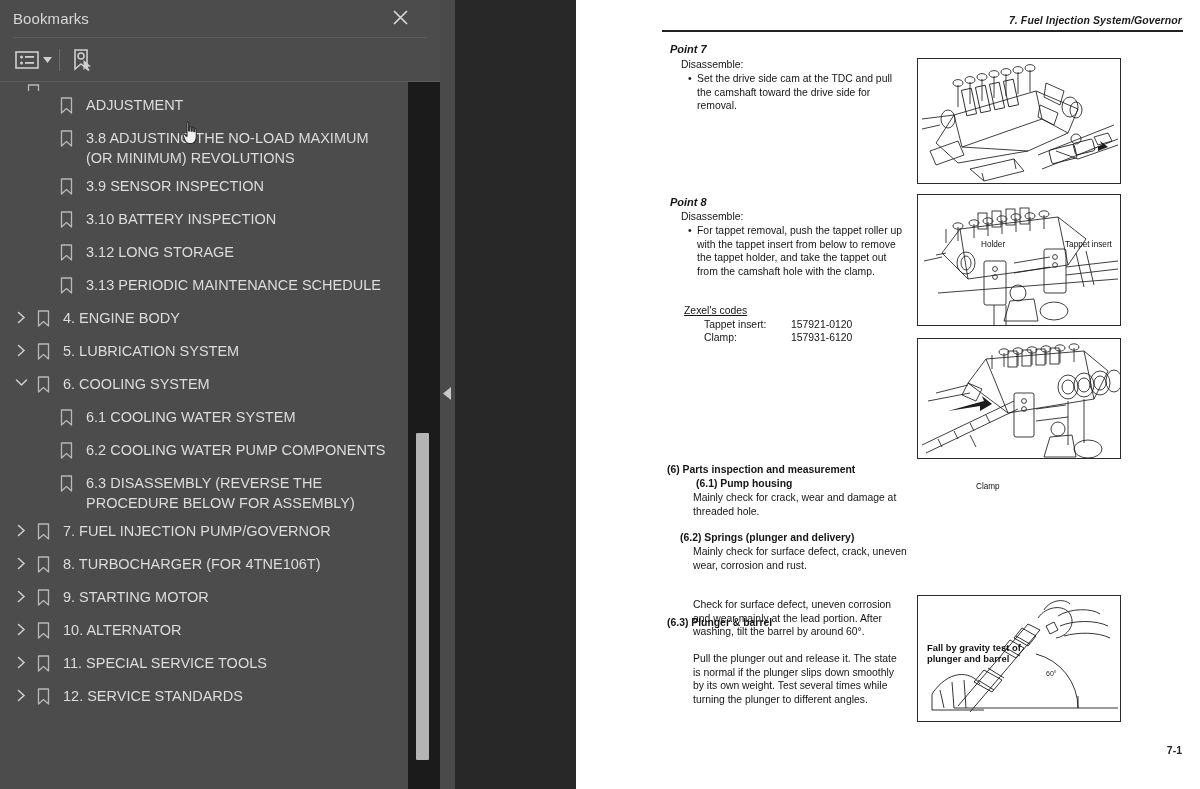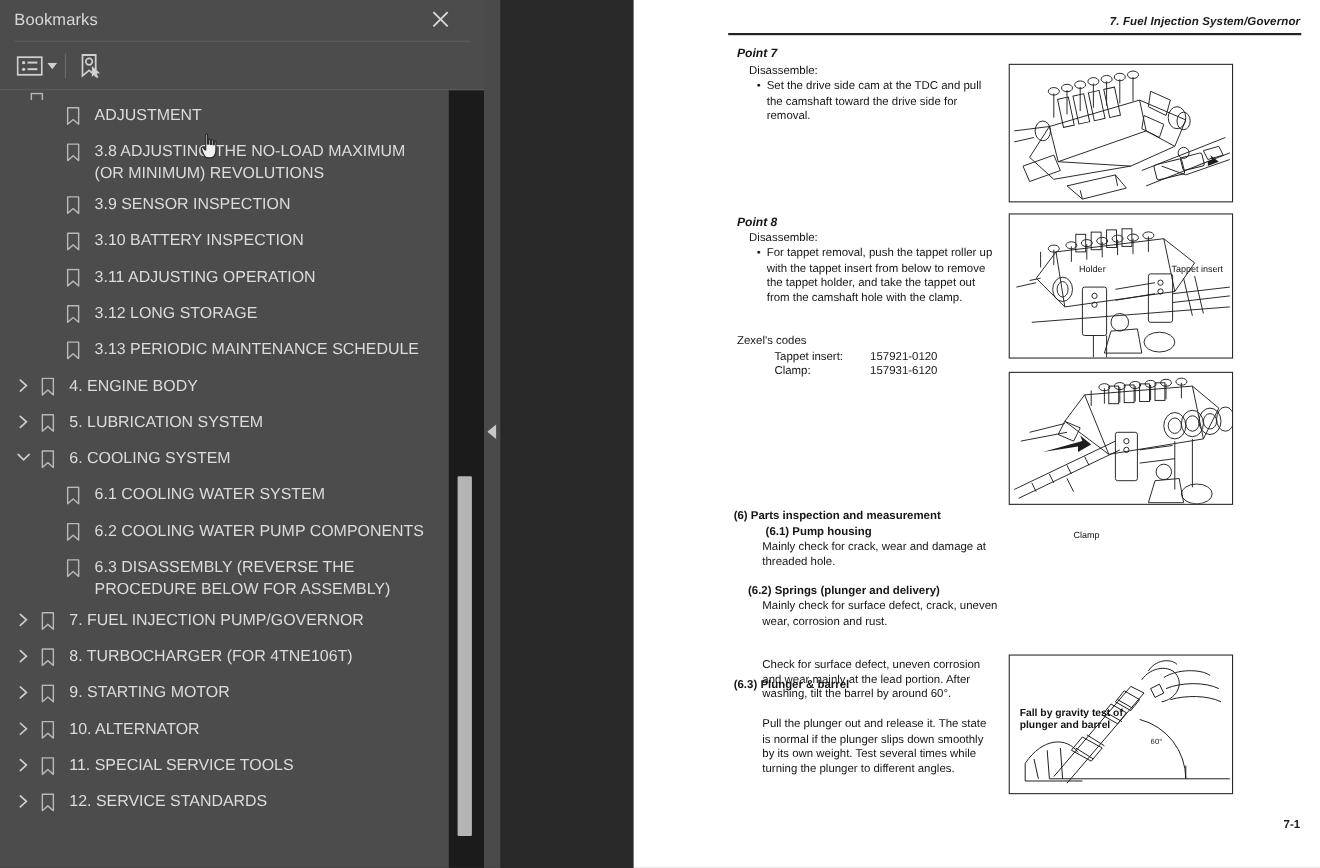--- a/index.html
+++ b/index.html
@@ -260,29 +260,20 @@
             </span>
             <span class="lbl">3.10 BATTERY INSPECTION</span>
           </div>
           <div class="row indent-1">
             <span class="twisty"></span>
             <span class="bmicon">
               <svg width="13" height="17" viewBox="0 0 13 17">
                 <path d="M1.5 1 L11.5 1 L11.5 16 L6.5 11.6 L1.5 16 Z" fill="none" stroke="#b8b8b8" stroke-width="1.3" stroke-linejoin="round"></path>
               </svg>
             </span>
-            <span class="lbl">3.11 ADJUSTING OPERATION</span>
-          </div>
-          <div class="row indent-1">
-            <span class="twisty"></span>
-            <span class="bmicon">
-              <svg width="13" height="17" viewBox="0 0 13 17">
-                <path d="M1.5 1 L11.5 1 L11.5 16 L6.5 11.6 L1.5 16 Z" fill="none" stroke="#b8b8b8" stroke-width="1.3" stroke-linejoin="round"></path>
-              </svg>
-            </span>
             <span class="lbl">3.12 LONG STORAGE</span>
           </div>
           <div class="row indent-1">
             <span class="twisty"></span>
             <span class="bmicon">
               <svg width="13" height="17" viewBox="0 0 13 17">
                 <path d="M1.5 1 L11.5 1 L11.5 16 L6.5 11.6 L1.5 16 Z" fill="none" stroke="#b8b8b8" stroke-width="1.3" stroke-linejoin="round"></path>
               </svg>
             </span>
             <span class="lbl">3.13 PERIODIC MAINTENANCE SCHEDULE</span>
@@ -468,21 +459,21 @@
       </div>
 
       <div class="txt point-h" style="left:94px; top:196px;">Point 8</div>
       <div class="txt" style="left:105px; top:210px;">Disassemble:</div>
       <div class="txt" style="left:112px; top:224px; width:215px;">
         <div class="bullet-block">
             <span class="dot">•</span>
             <span>For tappet removal, push the tappet roller up with the tappet insert from below to remove the tappet holder, and take the tappet out from the camshaft hole with the clamp.</span>
           </div>
       </div>
-      <div class="txt mono-codes" style="left:94px; top:304px;">Zexel's codes</div>
+      <div class="txt mono-codes" style="left:108px; top:304px;text-decoration:underline;">Zexel's codes</div>
       <div class="txt mono-codes" style="left:128px; top:318px;">Tappet insert:</div>
       <div class="txt mono-codes" style="left:215px; top:318px;">157921-0120</div>
       <div class="txt mono-codes" style="left:128px; top:331px;">Clamp:</div>
       <div class="txt mono-codes" style="left:215px; top:331px;">157931-6120</div>
 
       <div class="txt b" style="left:91px; top:463px;">(6) Parts inspection and measurement</div>
       <div class="txt b" style="left:104px; top:477px;margin-left:16px;">(6.1) Pump housing</div>
       <div class="txt" style="left:117px; top:491px; width:212px;">Mainly check for crack, wear and damage at threaded hole.</div>
 
       <div class="txt b" style="left:104px; top:531px;">(6.2)   Springs (plunger and delivery)</div>

